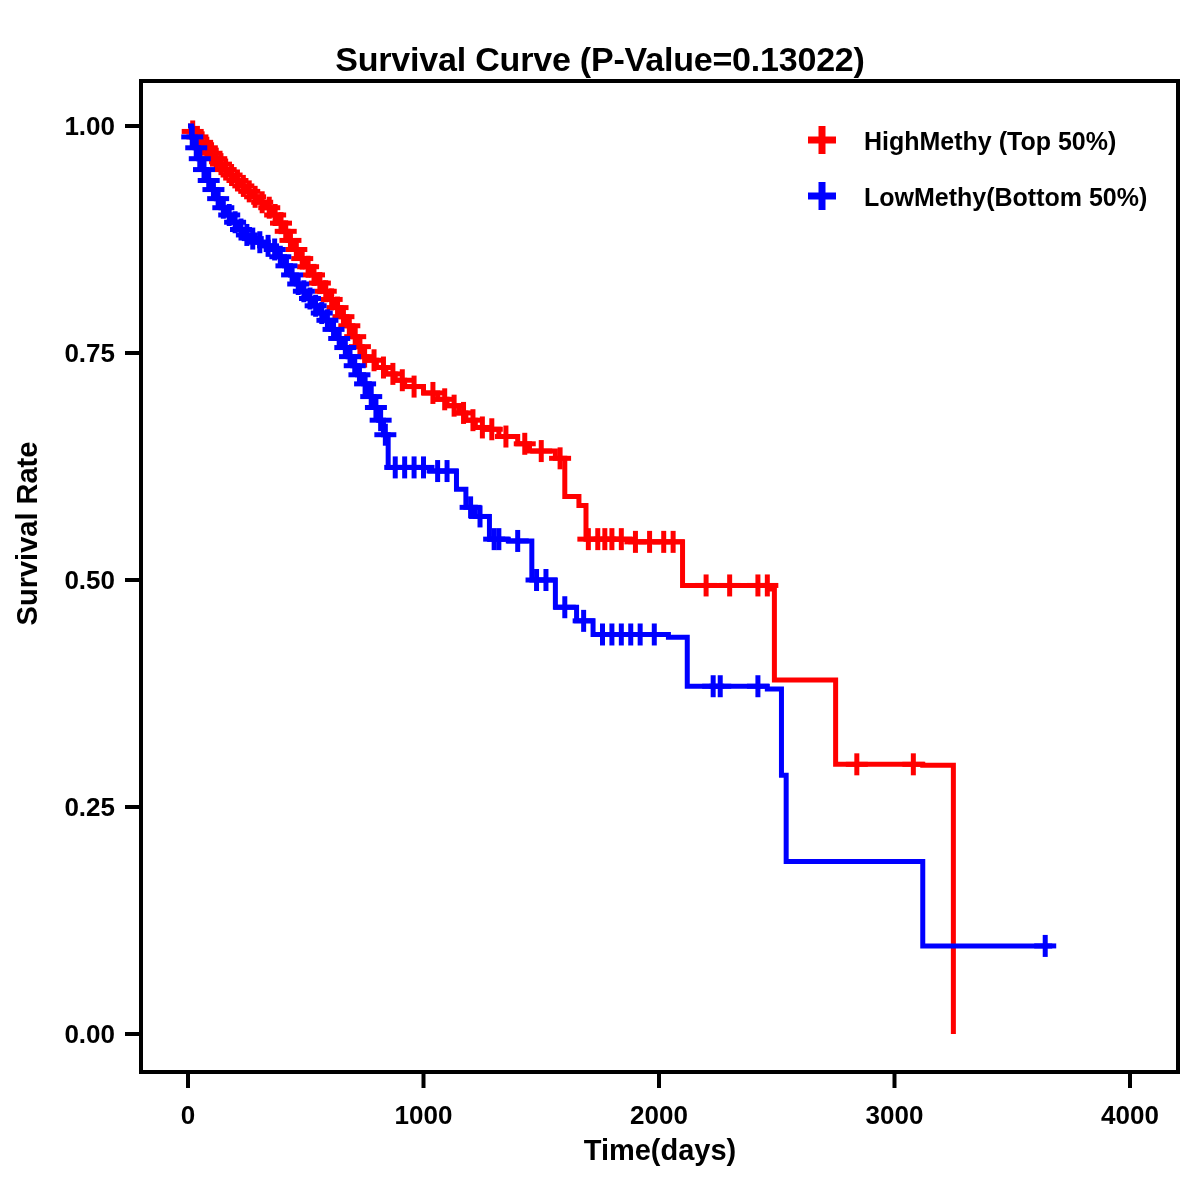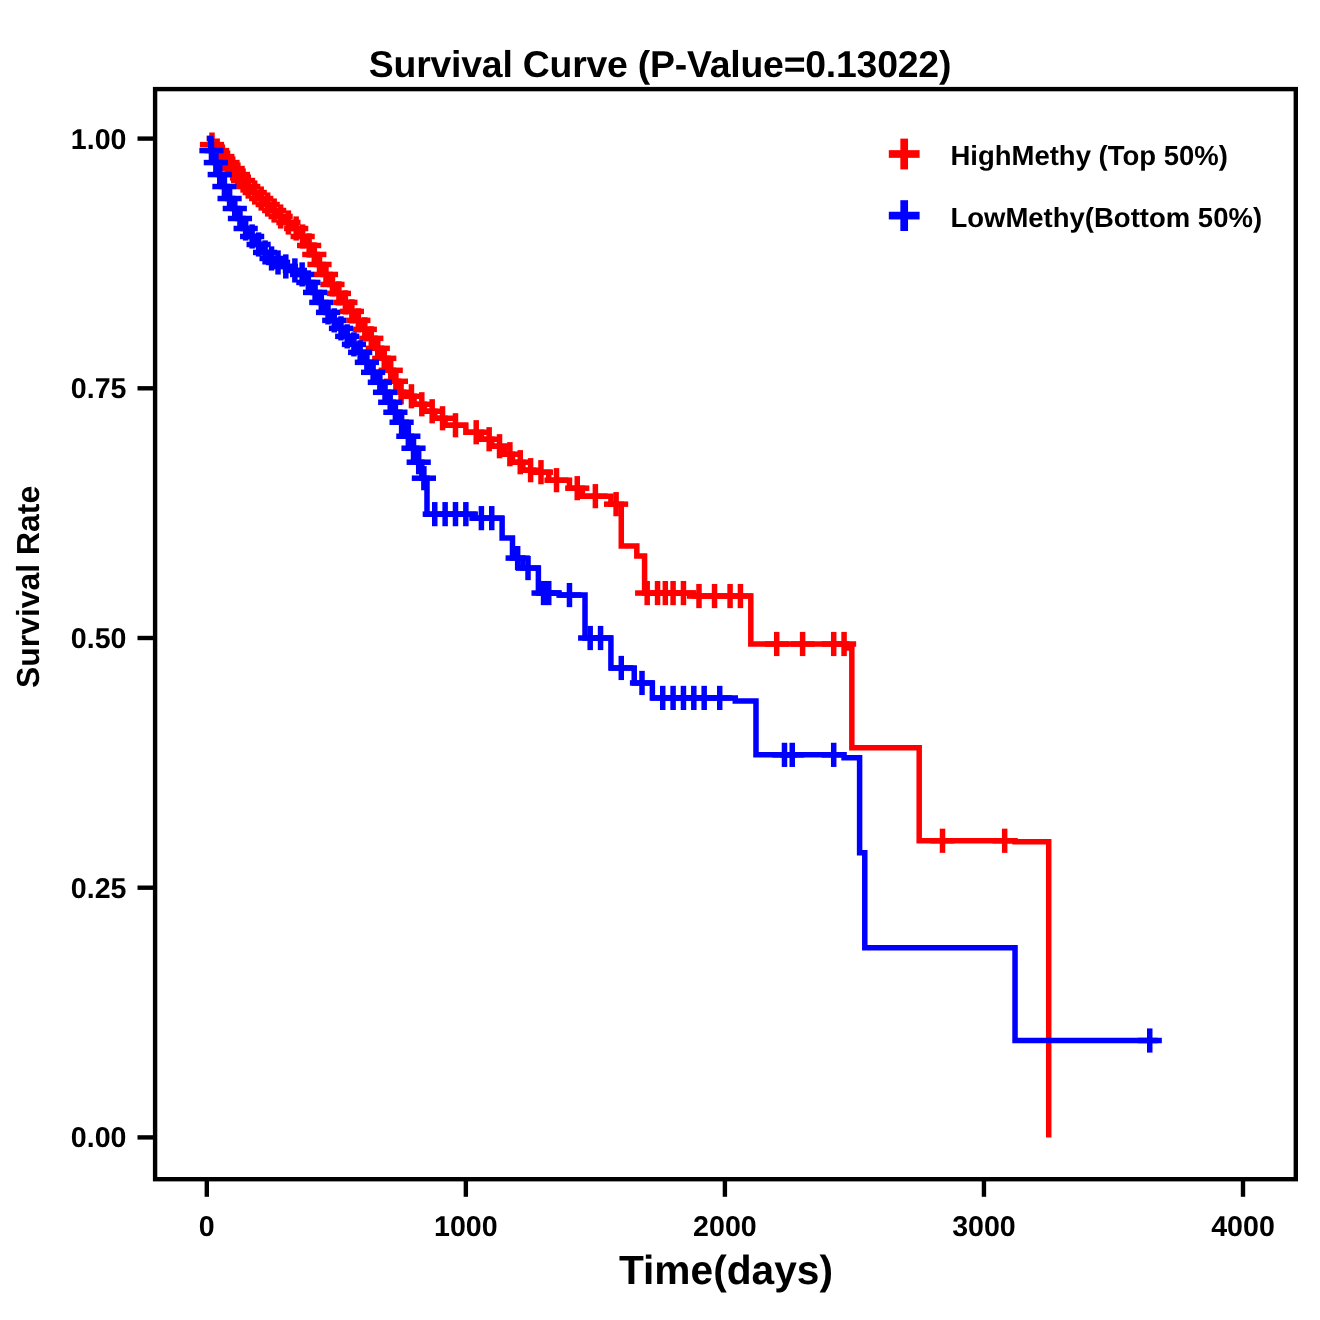--- a/index.html
+++ b/index.html
@@ -39,21 +39,21 @@
     color: #000000;
     transform: rotate(-90deg);
     transform-origin: center center;
   }
   #xlabel {
     position: absolute;
     left: 141px;
     top: 1134px;
     width: 1038px;
     text-align: center;
-    font-size: 37px;
+    font-size: 29px;
     font-weight: bold;
     color: #000000;
   }
   svg { display:block; }
   .tick-label-y {
     font-family: "Liberation Sans", sans-serif;
     font-size: 26px;
     font-weight: bold;
     fill: #000000;
   }

